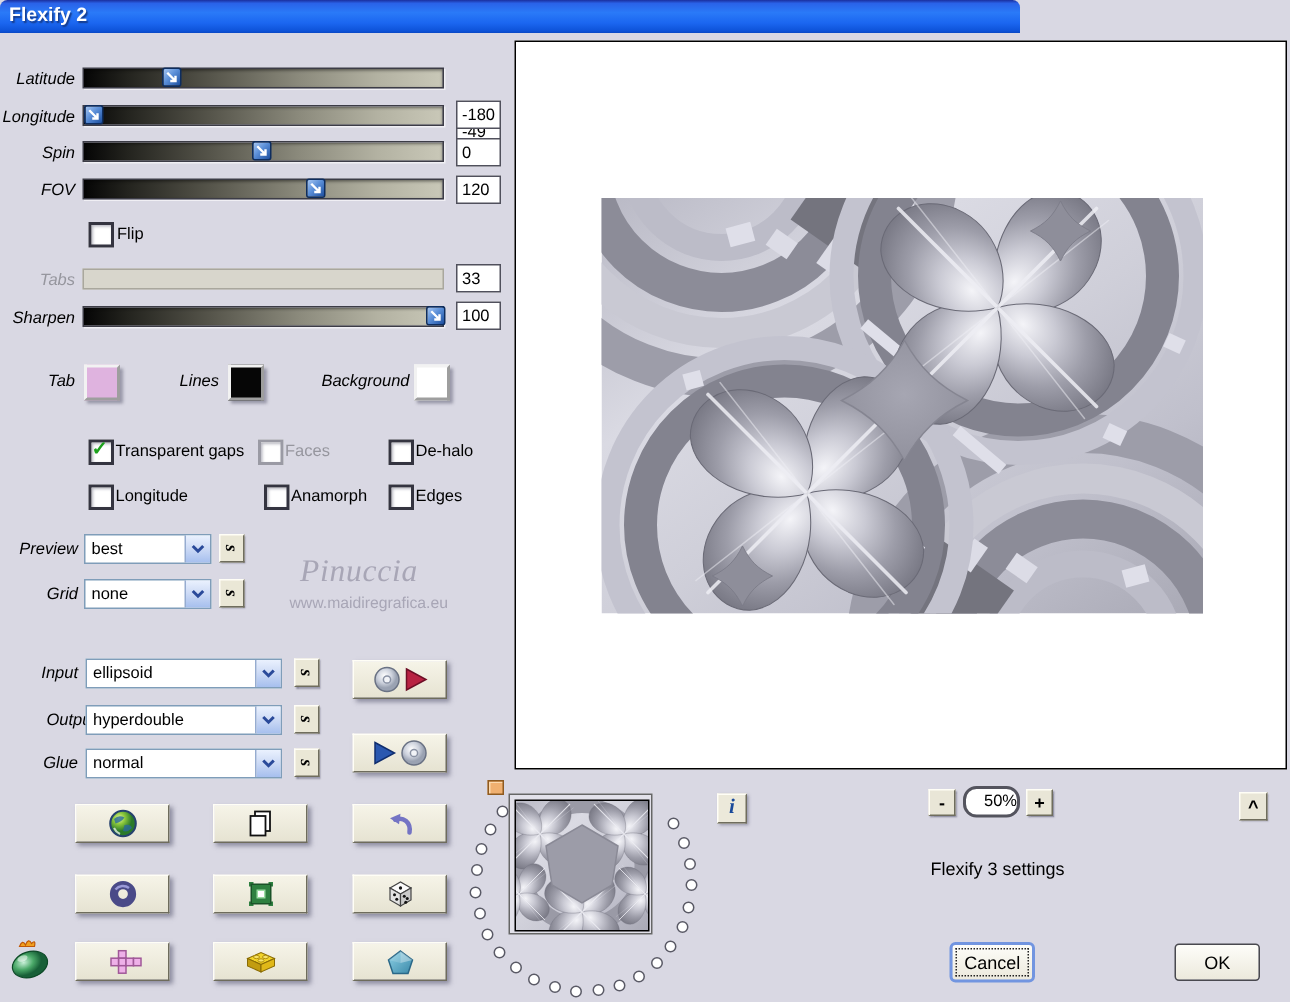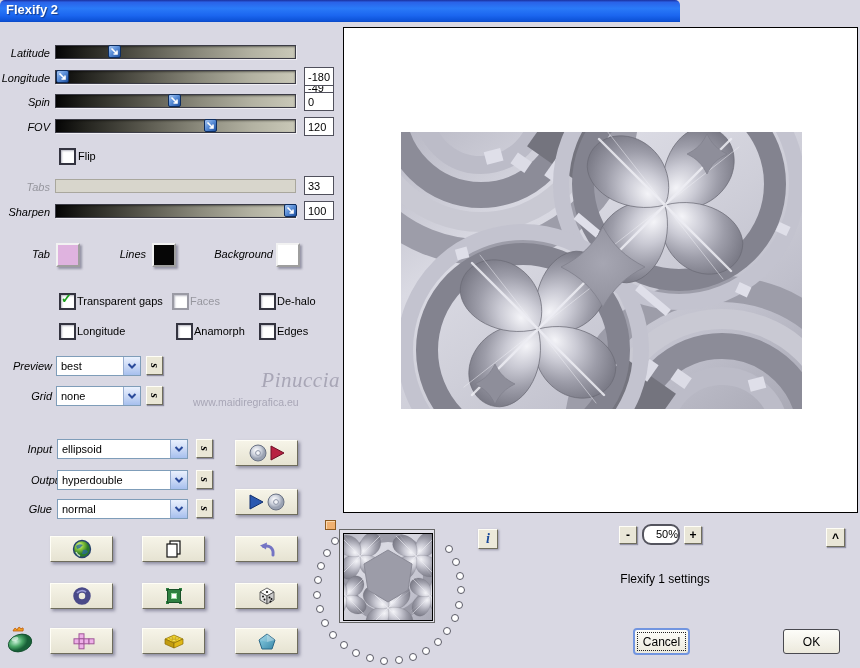--- a/index.html
+++ b/index.html
@@ -46,21 +46,21 @@
     display:flex;align-items:center;justify-content:center;}
   .smallbtn{position:absolute;width:18px;height:18px;padding:0;background:#e9e6d7;
     border:1px solid;border-color:#fffef6 #6f6d5d #6f6d5d #fffef6;
     box-shadow:1px 1px 1px rgba(80,80,105,.5);
     font-family:"Liberation Sans",sans-serif;font-size:12px;font-weight:bold;line-height:14px;}
   .xpbtn{position:absolute;font-family:"Liberation Sans",sans-serif;font-size:12px;
     background:linear-gradient(180deg,#fdfdf9,#ece9dc);border:1px solid #49494f;border-radius:3px;}
   #cancel-btn{border:2px solid #7295e0;border-radius:4px;outline:1px dotted #222;outline-offset:-5px;}
   #preview-panel{position:absolute;left:343px;top:27px;width:515px;height:486px;background:#fff;
     border:1px solid #000;box-sizing:border-box;}
-  #watermark1{position:absolute;left:200px;top:368px;width:140px;text-align:right;
+  #watermark1{position:absolute;left:200px;top:368px;width:140px;text-align:left;
     font-family:"Liberation Serif",serif;font-style:italic;font-size:21px;color:#a8a6b6;letter-spacing:.5px;}
   #watermark2{position:absolute;left:193px;top:396px;width:150px;text-align:left;
     font-size:10.5px;color:#a8a6b6;}
   #thumb{position:absolute;left:339px;top:529px;width:96px;height:94px;background:#e2e1ea;
     border:1px solid #666;box-sizing:border-box;padding:3px;}
   #thumb .inner{width:88px;height:86px;border:1px solid #000;box-sizing:content-box;overflow:hidden;}
   .dot{position:absolute;width:6px;height:6px;border:1px solid #5a5a66;border-radius:50%;background:#fff;}
   #memmark{position:absolute;left:325px;top:520px;width:9px;height:8px;background:#f0b070;
     border:1px solid #8e5a20;box-shadow:inset 1px 1px 0 #fbd9ae;}
   #zoomval{position:absolute;left:642px;top:524px;width:38px;height:21px;box-sizing:border-box;
@@ -460,21 +460,21 @@
     </div>
   </div>
 
   <button id="infobtn">i</button>
 
   <button class="smallbtn" style="left:619px;top:526px">-</button>
   <div id="zoomval">50%</div>
   <button class="smallbtn" style="left:684px;top:526px">+</button>
   <button class="smallbtn" style="left:826px;top:528px;width:19px;height:19px">^</button>
 
-  <div id="statustext">Flexify 1 settings</div>
+  <div id="statustext">Flexify 3 settings</div>
 
   <button class="xpbtn" id="cancel-btn" style="left:633px;top:628px;width:57px;height:27px">Cancel</button>
   <button class="xpbtn" style="left:783px;top:629px;width:57px;height:25px">OK</button>
 
 <div class="dot" style="left: 331px; top: 537px;"></div>
     <div class="dot" style="left: 323px; top: 549px;"></div>
     <div class="dot" style="left: 317px; top: 562px;"></div>
     <div class="dot" style="left: 314px; top: 576px;"></div>
     <div class="dot" style="left: 313px; top: 591px;"></div>
     <div class="dot" style="left: 316px; top: 605px;"></div>

